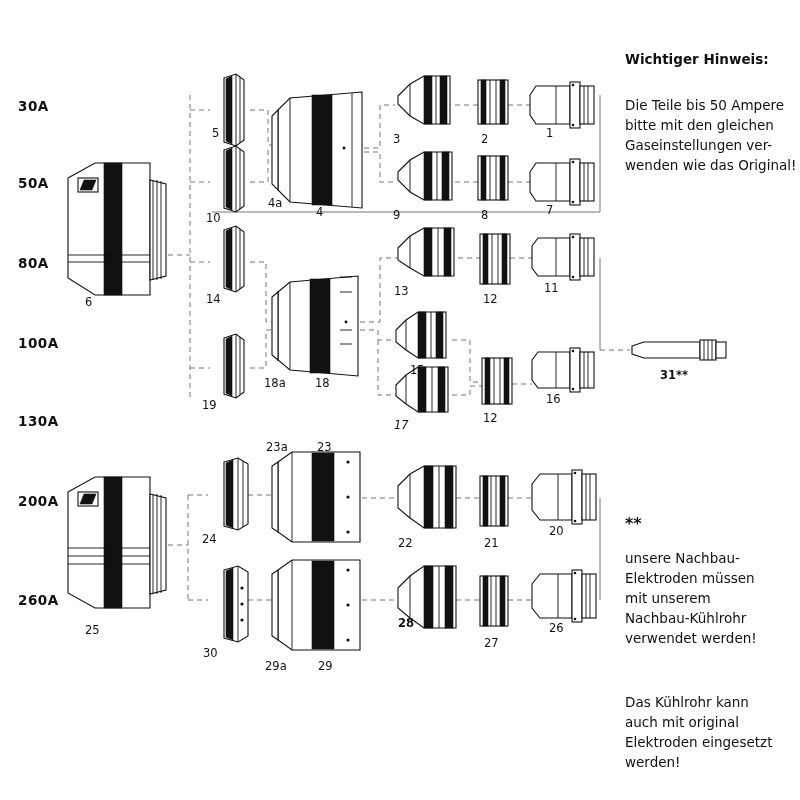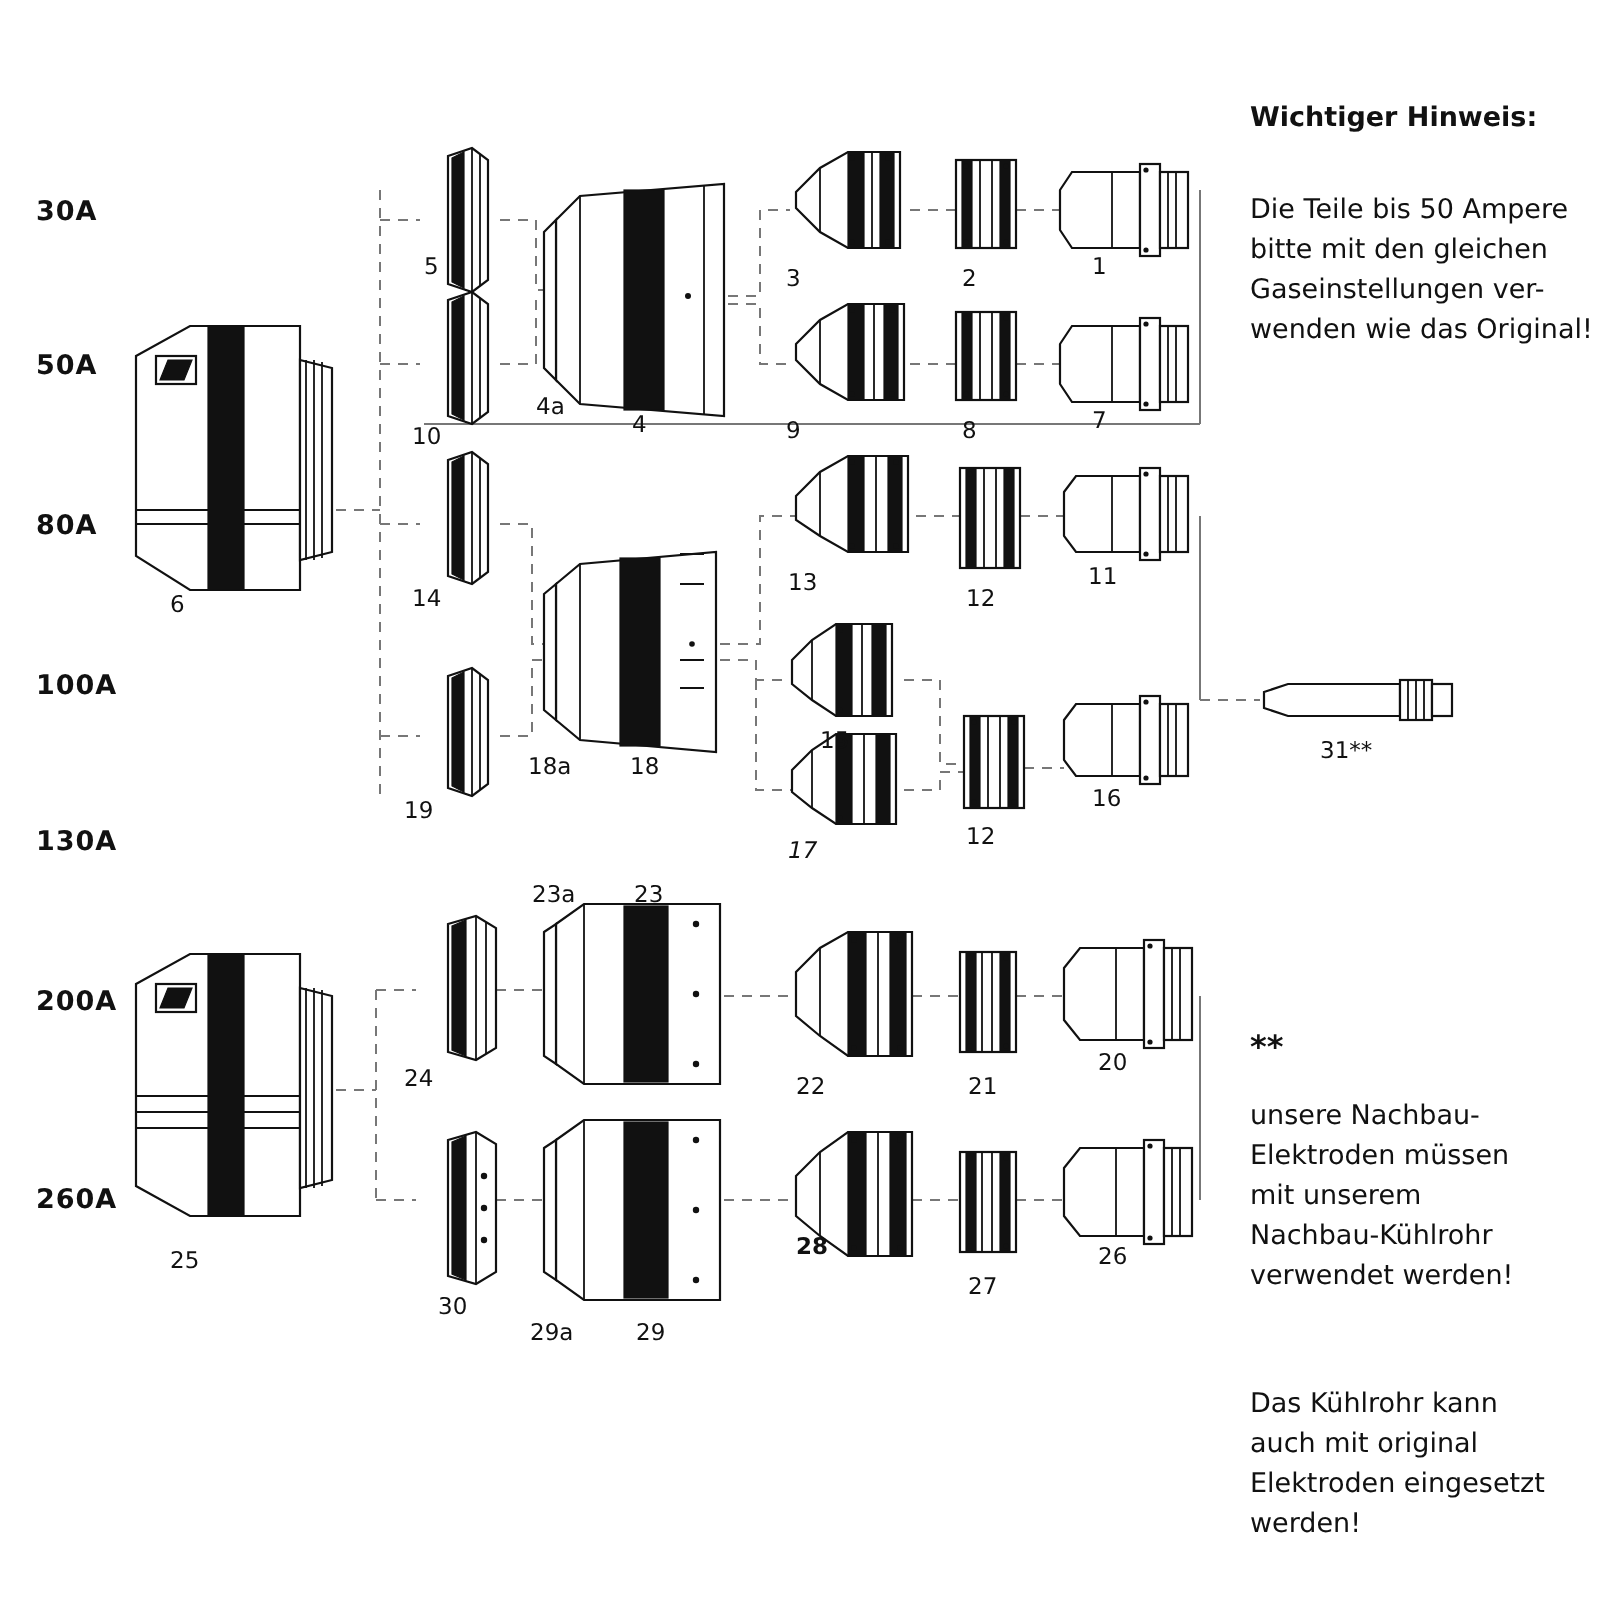--- a/index.html
+++ b/index.html
@@ -512,22 +512,22 @@
     <div class="num-label" style="left:398px; top:536px;">22</div>
     <div class="num-label" style="left:317px; top:440px;">23</div>
     <div class="num-label" style="left:266px; top:440px;">23a</div>
     <div class="num-label" style="left:202px; top:532px;">24</div>
     <div class="num-label" style="left:85px;  top:623px;">25</div>
     <div class="num-label" style="left:549px; top:621px;">26</div>
     <div class="num-label" style="left:484px; top:636px;">27</div>
     <div class="num-label" style="left:398px; top:616px;font-weight:bold;">28</div>
     <div class="num-label" style="left:318px; top:659px;">29</div>
     <div class="num-label" style="left:265px; top:659px;">29a</div>
-    <div class="num-label" style="left:203px; top:646px;margin-left:16px;">30</div>
-    <div class="num-label" style="left:660px; top:368px;">31**</div>
+    <div class="num-label" style="left:203px; top:646px;">30</div>
+    <div class="num-label" style="left:660px; top:368px;font-weight:bold;">31**</div>
   </div>
 
   <div>
     <div class="note bold" style="left:625px; top:49px;">Wichtiger Hinweis:</div>
     <div class="note" style="left:625px; top:95px;">Die Teile bis 50 Ampere
 bitte mit den gleichen
 Gaseinstellungen ver-
 wenden wie das Original!</div>
     <div class="note-star" style="left:625px; top:514px;">**</div>
     <div class="note" style="left:625px; top:548px;">unsere Nachbau-

